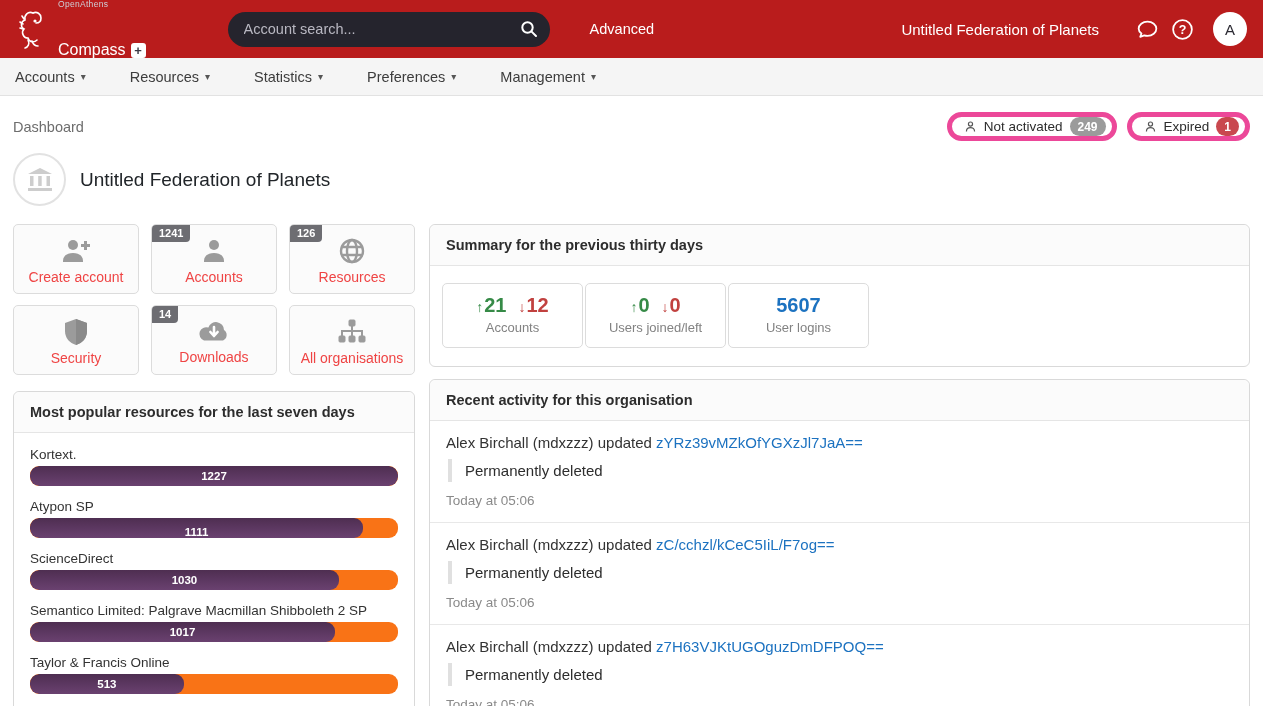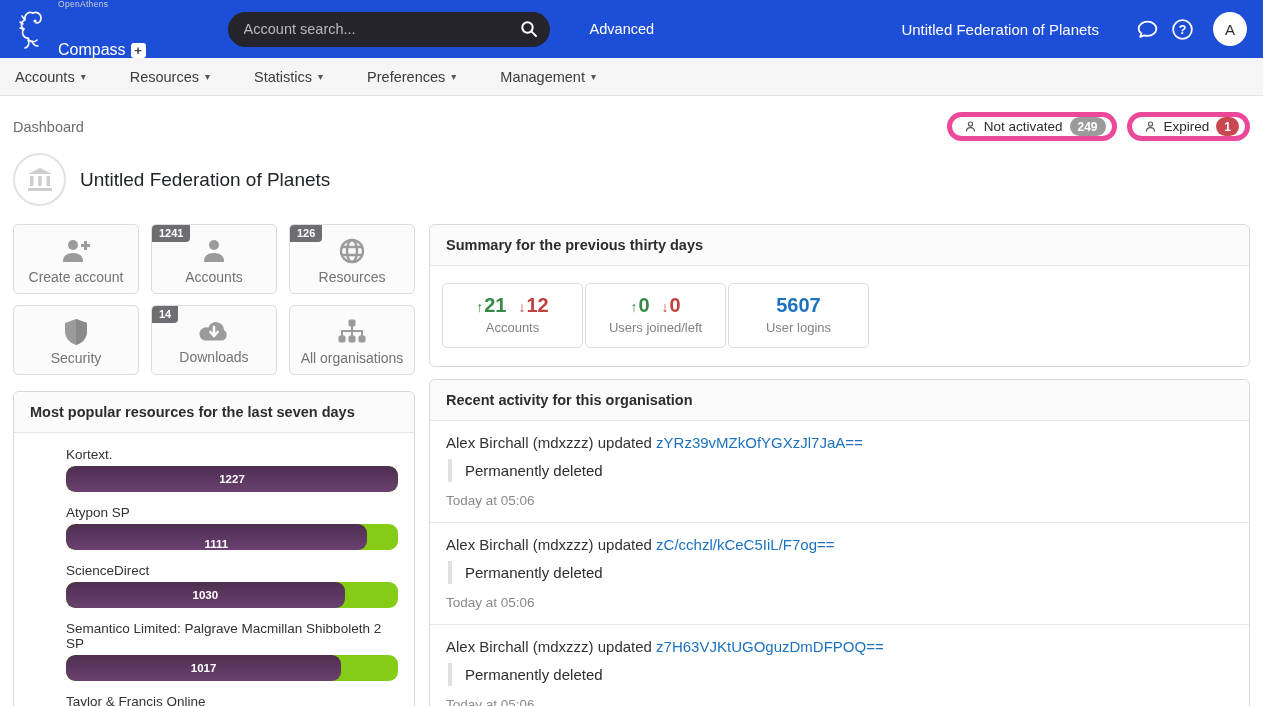--- a/index.html
+++ b/index.html
@@ -1,20 +1,20 @@
 <!DOCTYPE html>
 <html><head>
 <meta charset="utf-8">
 <style>
   * { box-sizing: border-box; margin: 0; padding: 0; }
   html, body { width: 1263px; height: 706px; overflow: hidden; background: #fff;
     font-family: "Liberation Sans", sans-serif; color: #212529; }
 
   
-  .topbar { height: 58px; background: #1d4ed8; display: flex; align-items: center; padding: 16px 16px; }
+  .topbar { height: 58px; background: #b91c1c; display: flex; align-items: center; padding: 16px 16px; }
   .brand { display: flex; align-items: center; gap: 8px; }
   .brand-text { display: flex; flex-direction: column; line-height: 1; }
   .brand-oa { color: #cfced6; font-size: 8.5px; letter-spacing: .3px; margin-bottom: 2px; }
   .brand-row { display: flex; align-items: center; gap: 5px; margin-top: 32px; }
   .brand-compass { color: #fff; font-size: 16px; font-weight: 400; }
   .brand-plus { width: 15px; height: 15px; background: #fff; color: #3b3a45; border-radius: 3px;
     font-size: 13px; font-weight: 700; display: flex; align-items: center; justify-content: center; line-height: 1; }
   .search-wrap { position: relative; margin-left: 82px; width: 322px; }
   .search-input { width: 100%; height: 35px; border-radius: 18px; border: none; outline: none;
     background: #25242d; color: #cfced6; padding: 0 40px 0 16px; font-size: 14.5px;
@@ -56,43 +56,43 @@
   .col-left { width: 402px; flex: 0 0 402px; }
   .col-right { flex: 1; }
 
   
   .tiles { display: grid; grid-template-columns: repeat(3, 1fr); gap: 11px 12px; }
   .tile { position: relative; height: 70px; background: #fbfbfb; border: 1px solid #dcdcdc; border-radius: 5px;
     display: flex; flex-direction: column; align-items: center; justify-content: center; gap: 4px;
     cursor: pointer; padding-top: 4px; }
   .tile-badge { position: absolute; top: 0; left: 0; background: #6d6d72; color: #fff; font-size: 11px;
     font-weight: 700; padding: 2px 7px; border-radius: 4px 0 4px 0; line-height: 1.2; }
-  .tile-label { font-size: 14px; color: #737373; }
+  .tile-label { font-size: 14px; color: #ef4444; }
 
   
   .card { border: 1px solid #d9d9d9; border-radius: 6px; background: #fff; }
   .card-header { background: #fbfbfb; border-bottom: 1px solid #e5e5e5; border-radius: 6px 6px 0 0;
     padding: 12px 16px; font-size: 14.5px; font-weight: 600; color: #2d2d2d; }
 
   
   .summary-body { padding: 17px 12px 18px; display: flex; gap: 2px; }
   .stat-card { border: 1px solid #dcdcdc; border-radius: 5px; min-width: 141px; padding: 10px 14px 12px;
     display: flex; flex-direction: column; align-items: center; gap: 3px; }
   .stat-nums { display: flex; align-items: baseline; gap: 12px; font-size: 20px; font-weight: 700; }
   .stat-up { color: #368a47; } .stat-down { color: #c1413f; }
   .stat-arrow { font-size: 14px; font-weight: 400; margin-right: 1px; }
   .stat-value { color: #1c72c0; font-size: 20px; font-weight: 700; }
   .stat-label { font-size: 13px; color: #828282; }
 
   
   .popular { margin-top: 16px; }
   .popular-body { padding: 14px 16px 6px; }
-  .res-item { margin-bottom: 13px; margin-left: 36px; }
+  .res-item { margin-bottom: 13px; }
   .res-label { font-size: 13.5px; color: #333; margin-bottom: 4px; }
-  .res-track { height: 26px; background: #84cc16; border-radius: 9px; overflow: hidden; }
+  .res-track { height: 20px; background: #f97316; border-radius: 9px; overflow: hidden; }
   .res-fill { height: 100%; border-radius: 9px; background: linear-gradient(#4e2e51, #6a4170);
     display: flex; align-items: center; justify-content: center; }
   .res-fill span { color: #fff; font-size: 11.5px; font-weight: 600; }
 
   
   .activity { margin-top: 12px; }
   .act-item { padding: 13px 16px 14px; border-bottom: 1px solid #e8e8e8; }
   .act-item:last-child { border-bottom: none; }
   .act-head { font-size: 15px; color: #333; }
   .act-link { color: #1c72c0; text-decoration: none; }

